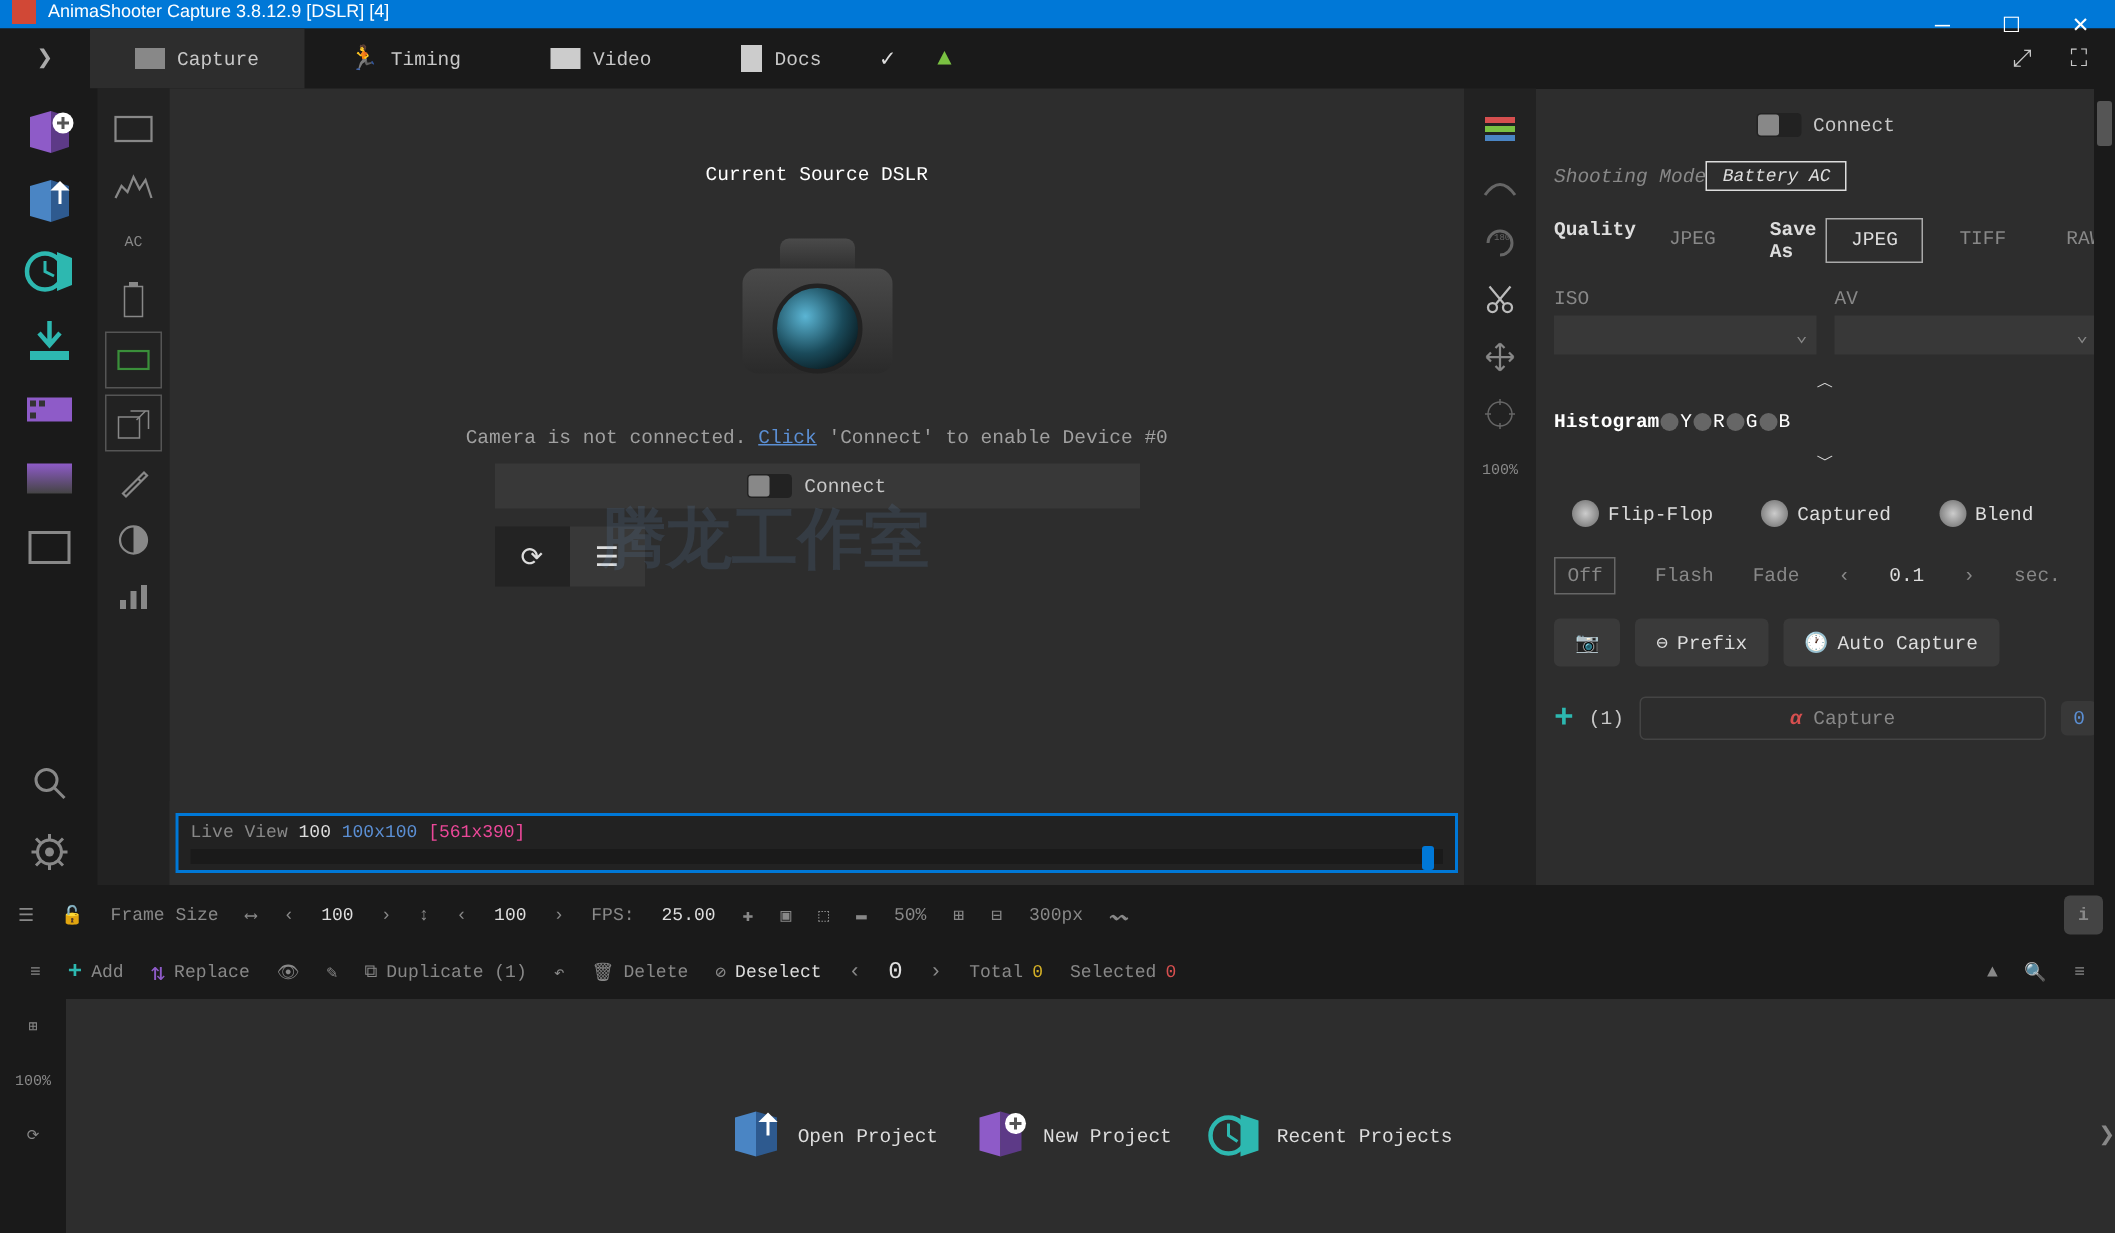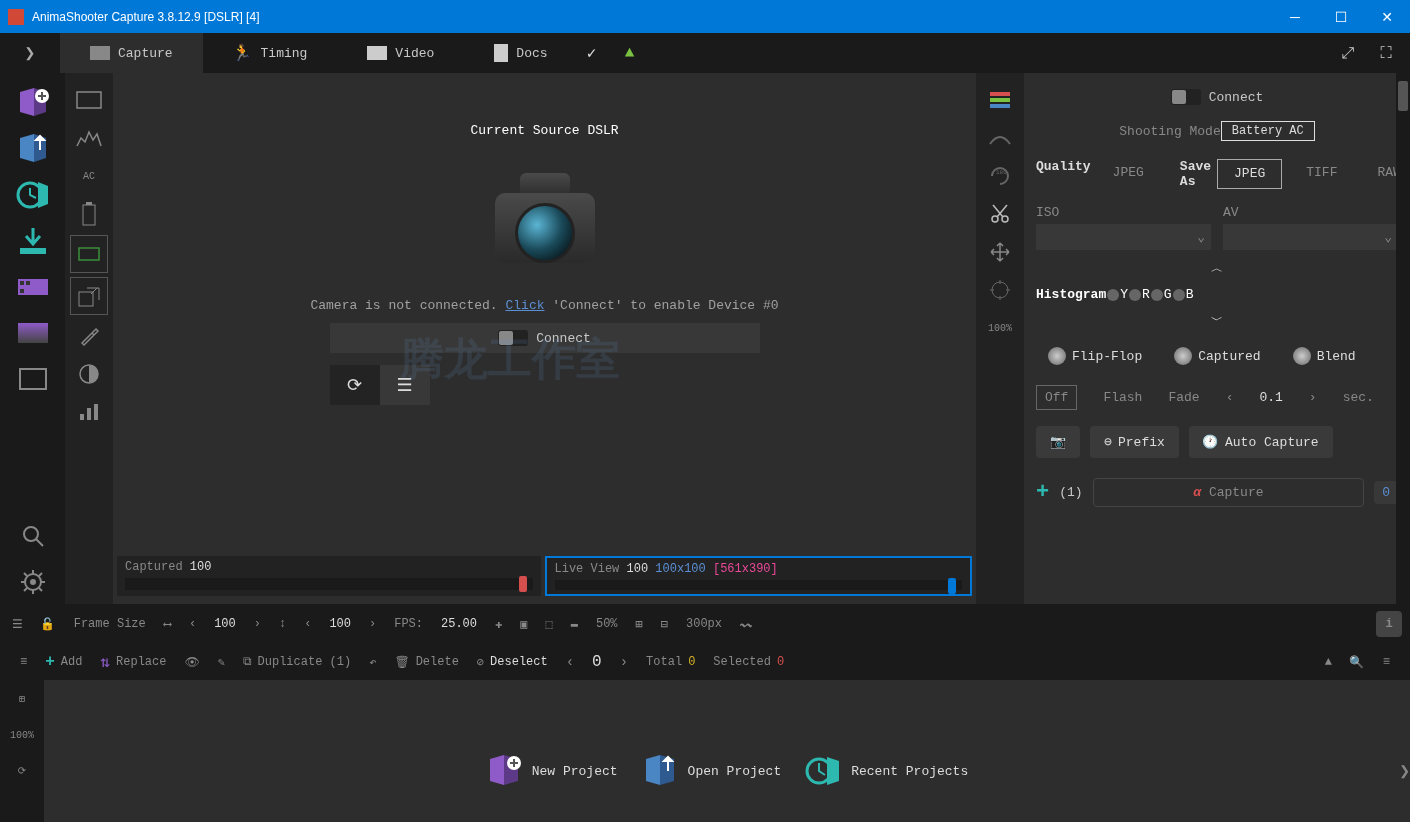--- a/index.html
+++ b/index.html
@@ -6,24 +6,24 @@
 body {
   font-family: "Courier New", monospace;
   font-size: 13px;
   background: #1a1a1a;
   color: #c8c8c8;
   width: 1410px;
   height: 822px;
   overflow: hidden;
 }
 .titlebar {
-  height: 33px;
+  height: 19px;
   background: #0078d7;
   display: flex;
-  align-items: center;
+  align-items: flex-start;
   padding-left: 8px;
   color: white;
   font-family: Arial, sans-serif;
 }
 .titlebar-icon {
   width: 16px; height: 16px;
   background: #d14836;
   margin-right: 8px;
 }
 .titlebar-title { flex: 1; font-size: 12px; }
@@ -273,23 +273,24 @@
 .connect-row {
   display: flex;
   align-items: center;
   justify-content: center;
   gap: 8px;
   padding: 8px 0;
 }
 .shooting-row {
   display: flex;
   align-items: center;
-  justify-content: center;
+  justify-content: flex-start;
   padding: 8px 0;
   color: #888;
+  font-style: italic;
 }
 .battery-box {
   border: 1px solid #ddd;
   padding: 2px 10px;
   color: #ddd;
   font-size: 12px;
 }
 .quality-row {
   display: flex;
   gap: 20px;
@@ -681,28 +682,20 @@
         <div class="toggle-sw"></div>
         <span>Connect</span>
       </div>
       <div class="device-bar">
         <div class="refresh-cell">⟳</div>
         <div class="menu-cell">☰</div>
       </div>
     </div>
 
     <div class="sliders-row">
-      <div class="slider-panel">
-        <div class="slider-label">
-            <span><span>Captured</span> <span class="val">100</span></span>
-          </div>
-        <div class="slider-track">
-            <div class="slider-thumb" style="right:6px;background:#d64f4f"></div>
-          </div>
-      </div>
       <div class="slider-panel active">
         <div class="slider-label">
             <span><span>Live View</span> <span class="val">100</span> <span class="dim">100x100</span> <span class="px">[561x390]</span></span>
           </div>
         <div class="slider-track">
             <div class="slider-thumb" style="right:6px;background:#0078d7"></div>
           </div>
       </div>
     </div>
   </div>
@@ -905,37 +898,37 @@
   <div class="tl-left">
     <div class="tl-left-btn">⊞</div>
     <div class="tl-left-btn">100%</div>
     <div class="tl-left-btn">⟳</div>
   </div>
   <div class="tl-center">
     <div class="tl-actions">
       <div class="tl-action">
         <span class="tl-icon">
             <svg width="36" height="36">
+              <path d="M4 6 L18 2 L18 32 L4 28 Z" fill="#4a85c4"></path>
+              <path d="M18 2 L32 6 L32 28 L18 32 Z" fill="#2e5a8f"></path>
+              <path d="M22 8 L30 8 L26 4 Z M26 8 L26 18" fill="#fff" stroke="#fff" stroke-width="2"></path>
+            </svg>
+          </span>
+        <span>Open Project</span>
+      </div>
+      <div class="tl-action">
+        <span class="tl-icon">
+            <svg width="36" height="36">
               <path d="M4 6 L18 2 L18 32 L4 28 Z" fill="#8e5bc8"></path>
               <path d="M18 2 L32 6 L32 28 L18 32 Z" fill="#5d3a87"></path>
               <circle cx="28" cy="10" r="7" fill="#fff"></circle>
               <path d="M28 6 L28 14 M24 10 L32 10" stroke="#555" stroke-width="2"></path>
             </svg>
           </span>
         <span>New Project</span>
-      </div>
-      <div class="tl-action">
-        <span class="tl-icon">
-            <svg width="36" height="36">
-              <path d="M4 6 L18 2 L18 32 L4 28 Z" fill="#4a85c4"></path>
-              <path d="M18 2 L32 6 L32 28 L18 32 Z" fill="#2e5a8f"></path>
-              <path d="M22 8 L30 8 L26 4 Z M26 8 L26 18" fill="#fff" stroke="#fff" stroke-width="2"></path>
-            </svg>
-          </span>
-        <span>Open Project</span>
       </div>
       <div class="tl-action">
         <span class="tl-icon">
             <svg width="36" height="36">
               <circle cx="14" cy="18" r="12" fill="none" stroke="#2db8b0" stroke-width="3"></circle>
               <path d="M14 10 L14 18 L20 22" stroke="#2db8b0" stroke-width="2" fill="none"></path>
               <path d="M22 4 L34 8 L34 28 L22 32 Z" fill="#2db8b0"></path>
             </svg>
           </span>
         <span>Recent Projects</span>

